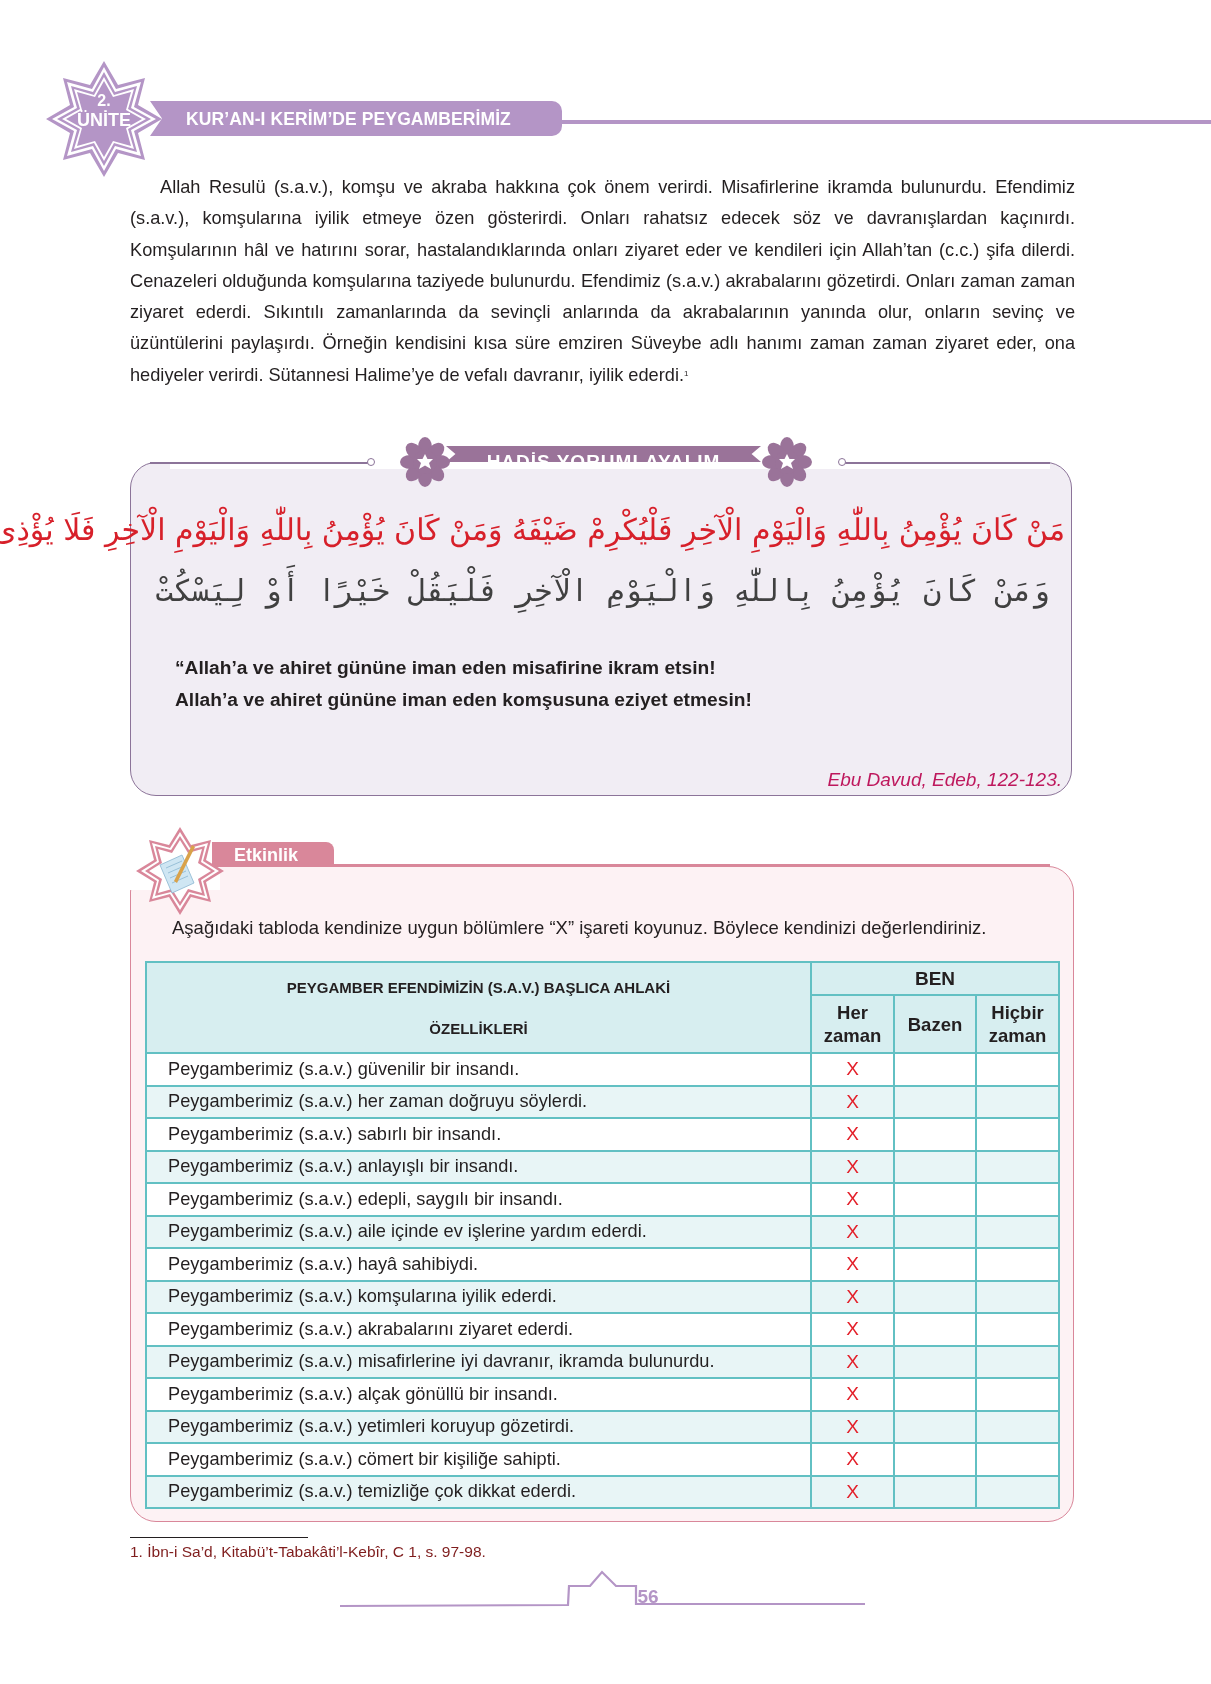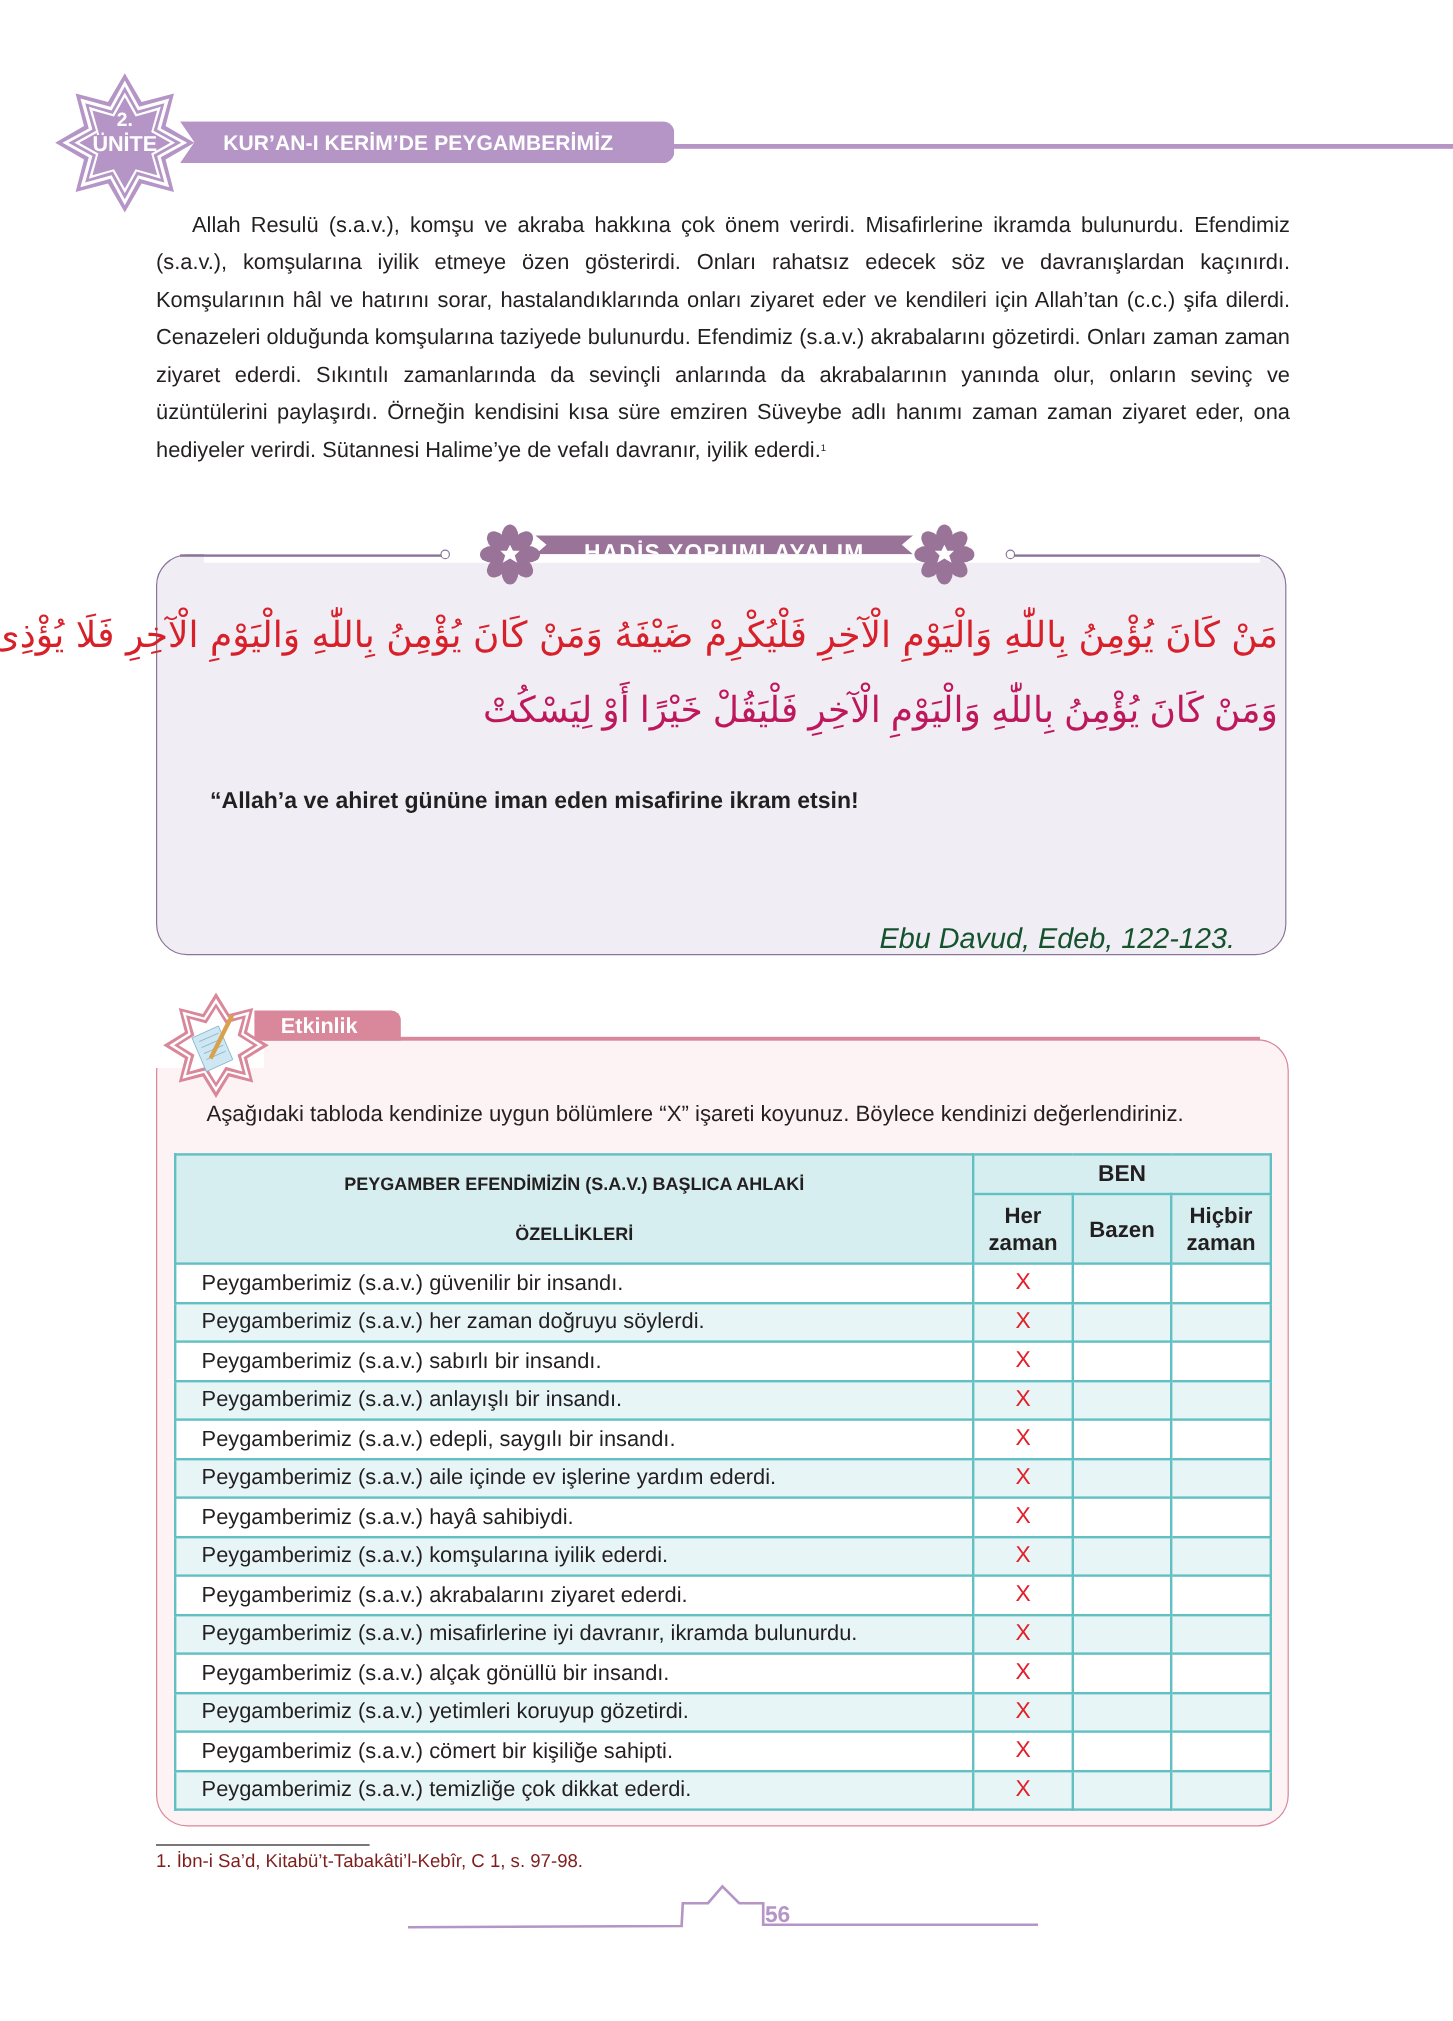--- a/index.html
+++ b/index.html
@@ -30,24 +30,24 @@
   #hadis-line-l { left:150px; top:462px; width:220px; height:1.5px; background:#8c7499; }
   #hadis-line-r { left:845px; top:462px; width:205px; height:1.5px; background:#8c7499; }
   .hadis-dot { width:6px; height:6px; border:1.2px solid #8c7499; border-radius:50%; background:#fff; }
   #hadis-banner { left:446px; top:446px; width:315px; height:16px; background:#9a7399;
                   clip-path:polygon(0 0,100% 0,97% 50%,100% 100%,0 100%,3% 50%); }
   #hadis-title { position:absolute; left:0; width:100%; top:5px; text-align:center; color:#fff; font-weight:bold;
                  font-size:19px; letter-spacing:1px; }
   .rosette { width:54px; height:54px; }
   #arabic-1 { left:140px; top:505px; width:925px; text-align:center; direction:rtl; color:#d7202a;
               font-family:"DejaVu Serif", serif; font-size:30px; line-height:50px; white-space:nowrap; }
-  #arabic-2 { left:140px; top:568px; width:925px; direction:rtl; color:#be185d;
-              font-family:Liberation Sans, sans-serif; font-size:30px; line-height:50px; white-space:nowrap; }
+  #arabic-2 { left:140px; top:568px; width:925px; text-align:center; direction:rtl; color:#404040;
+              font-family:Liberation Mono, monospace; font-size:30px; line-height:50px; white-space:nowrap; }
   #hadis-tr { left:175px; top:652px; font-size:19.2px; font-weight:bold; line-height:31.5px; color:#231f20; }
-  #hadis-src { left:700px; top:769px; width:362px; text-align:center; font-size:24px; font-style:italic; color:#14532d; }
+  #hadis-src { left:700px; top:769px; width:362px; text-align:right; font-size:19px; font-style:italic; color:#be185d; }
 
   
   #etk-box { left:130px; top:866px; width:944px; height:656px; background:#fdf2f4; border:1.5px solid #d9879a;
              border-radius:26px; box-sizing:border-box; }
   #etk-cover { left:130px; top:860px; width:90px; height:30px; background:#fff; }
   #etk-tab { left:212px; top:842px; width:122px; height:25px; background:#d9879a; border-radius:0 8px 0 0; }
   #etk-title { position:absolute; left:22px; top:3px; color:#fff; font-weight:bold; font-size:18px; }
   #etk-rule { left:212px; top:864px; width:838px; height:3px; background:#d9879a; }
   #etk-star { left:135px; top:826px; width:90px; height:90px; }
   #etk-instr { left:172px; top:917px; font-size:18.5px; color:#231f20; }
@@ -132,20 +132,21 @@
     <circle r="12"></circle>
   </g>
   <polygon fill="#fff" points="0,-8 2.5,-3 8,-3 4,1 6,7 0,3.5 -6,7 -4,1 -8,-3 -2.5,-3"></polygon>
 </svg>
 
 <div id="arabic-1" class="abs">مَنْ كَانَ يُؤْمِنُ بِاللّٰهِ وَالْيَوْمِ الْآخِرِ فَلْيُكْرِمْ ضَيْفَهُ وَمَنْ كَانَ يُؤْمِنُ بِاللّٰهِ وَالْيَوْمِ الْآخِرِ فَلَا يُؤْذِى جَارَهُ</div>
 <div id="arabic-2" class="abs">وَمَنْ كَانَ يُؤْمِنُ بِاللّٰهِ وَالْيَوْمِ الْآخِرِ فَلْيَقُلْ خَيْرًا أَوْ لِيَسْكُتْ</div>
 
 <div id="hadis-tr" class="abs">
   <div>“Allah’a ve ahiret gününe iman eden misafirine ikram etsin!</div>
+  <div>Allah’a ve ahiret gününe iman eden komşusuna eziyet etmesin!</div>
 </div>
 <div id="hadis-src" class="abs">Ebu Davud, Edeb, 122-123.</div>
 
 <div id="etk-box" class="abs"></div>
 <div id="etk-cover" class="abs"></div>
 <div id="etk-rule" class="abs"></div>
 <div id="etk-tab" class="abs">
   <span id="etk-title">Etkinlik</span>
 </div>
 <svg id="etk-star" class="abs" viewBox="-45 -45 90 90">

